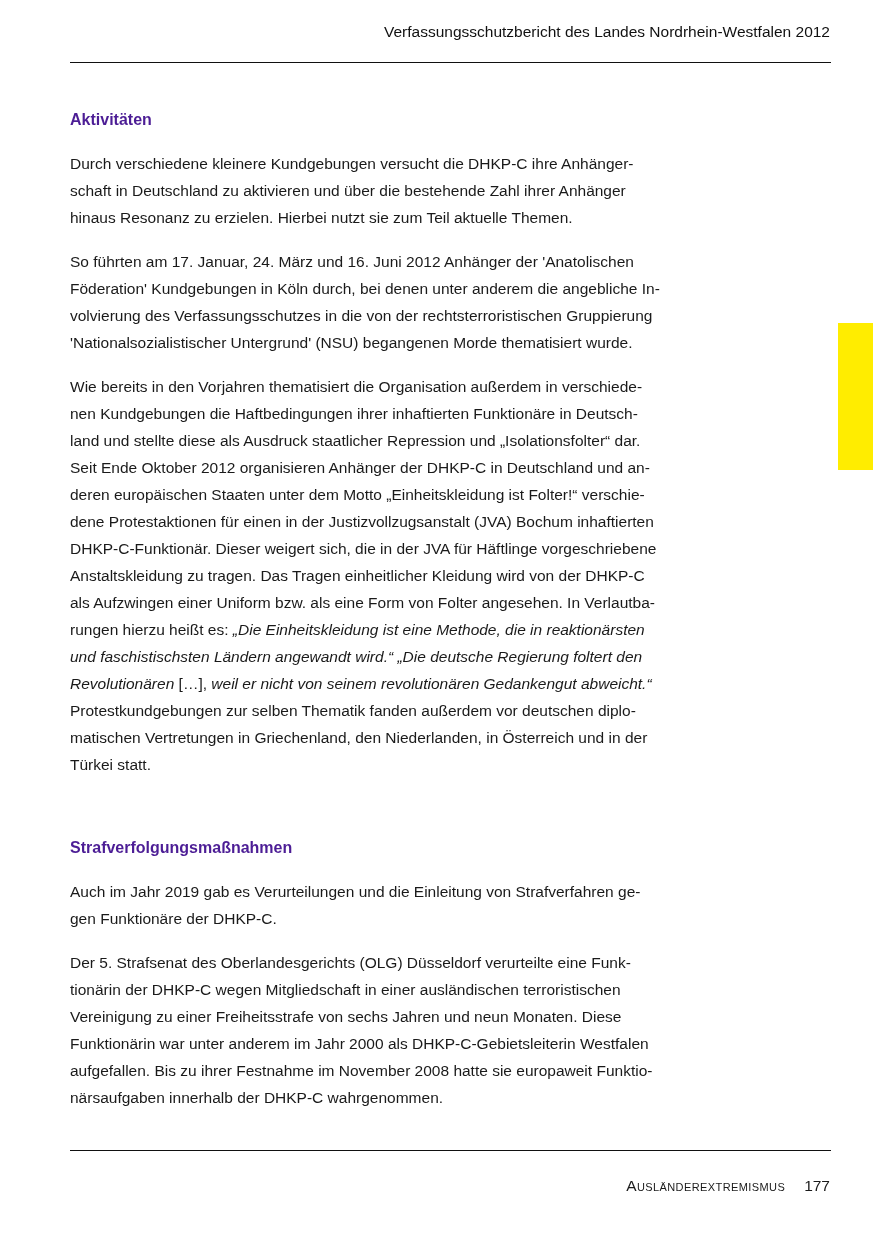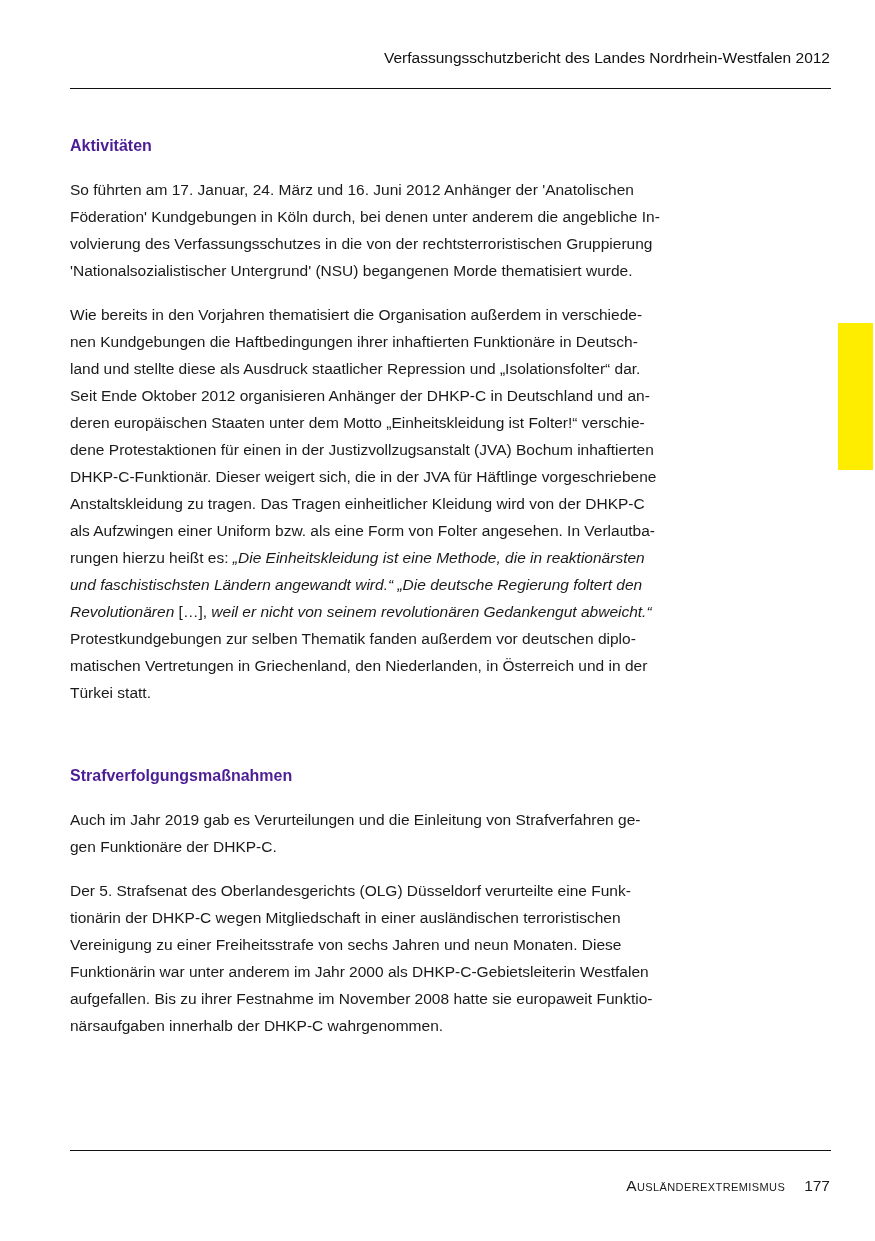--- a/index.html
+++ b/index.html
@@ -8,21 +8,21 @@
     background: #ffffff;
     font-family: "Liberation Sans", sans-serif;
     position: relative;
     overflow: hidden;
   }
   .page { position: absolute; inset: 0; background: #ffffff; }
   .content {
     position: absolute; left: 70px; top: 0; width: 760px;
     color: #1a1a1a; font-size: 15.5px; line-height: 27px;
   }
-  .running-header { margin-top: 44px; text-align: right; color: #111; }
+  .running-header { margin-top: 18px; text-align: right; color: #111; }
   .rule {
     border: none; border-top: 1.5px solid #111;
     margin: 17px 0 0 0; width: 761px; height: 0;
   }
   h1.section-heading, h2.section-heading {
     font-size: 16px; font-weight: bold; color: #4c1d95;
     line-height: 27px; margin: 43px 0 0 0;
   }
   h2.section-heading { margin-top: 56px; }
   p.para { margin: 17px 0 0 0; white-space: pre-line; }
@@ -45,20 +45,23 @@
 </head>
 <body>
 
 <div class="page">
   <div class="content">
     <div class="running-header">Verfassungsschutzbericht des Landes Nordrhein-Westfalen 2012</div>
     <div class="rule"></div>
 
     <h1 class="section-heading">Aktivitäten</h1>
 
+    <p class="para">Durch verschiedene kleinere Kundgebungen versucht die DHKP-C ihre Anhänger-
+schaft in Deutschland zu aktivieren und über die bestehende Zahl ihrer Anhänger
+hinaus Resonanz zu erzielen. Hierbei nutzt sie zum Teil aktuelle Themen.</p>
 
     <p class="para">So führten am 17. Januar, 24. März und 16. Juni 2012 Anhänger der 'Anatolischen
 Föderation' Kundgebungen in Köln durch, bei denen unter anderem die angebliche In-
 volvierung des Verfassungsschutzes in die von der rechtsterroristischen Gruppierung
 'Nationalsozialistischer Untergrund' (NSU) begangenen Morde thematisiert wurde.</p>
 
     <p class="para"><span>Wie bereits in den Vorjahren thematisiert die Organisation außerdem in verschiede-
 nen Kundgebungen die Haftbedingungen ihrer inhaftierten Funktionäre in Deutsch-
 land und stellte diese als Ausdruck staatlicher Repression und „Isolationsfolter“ dar.
 Seit Ende Oktober 2012 organisieren Anhänger der DHKP-C in Deutschland und an-

